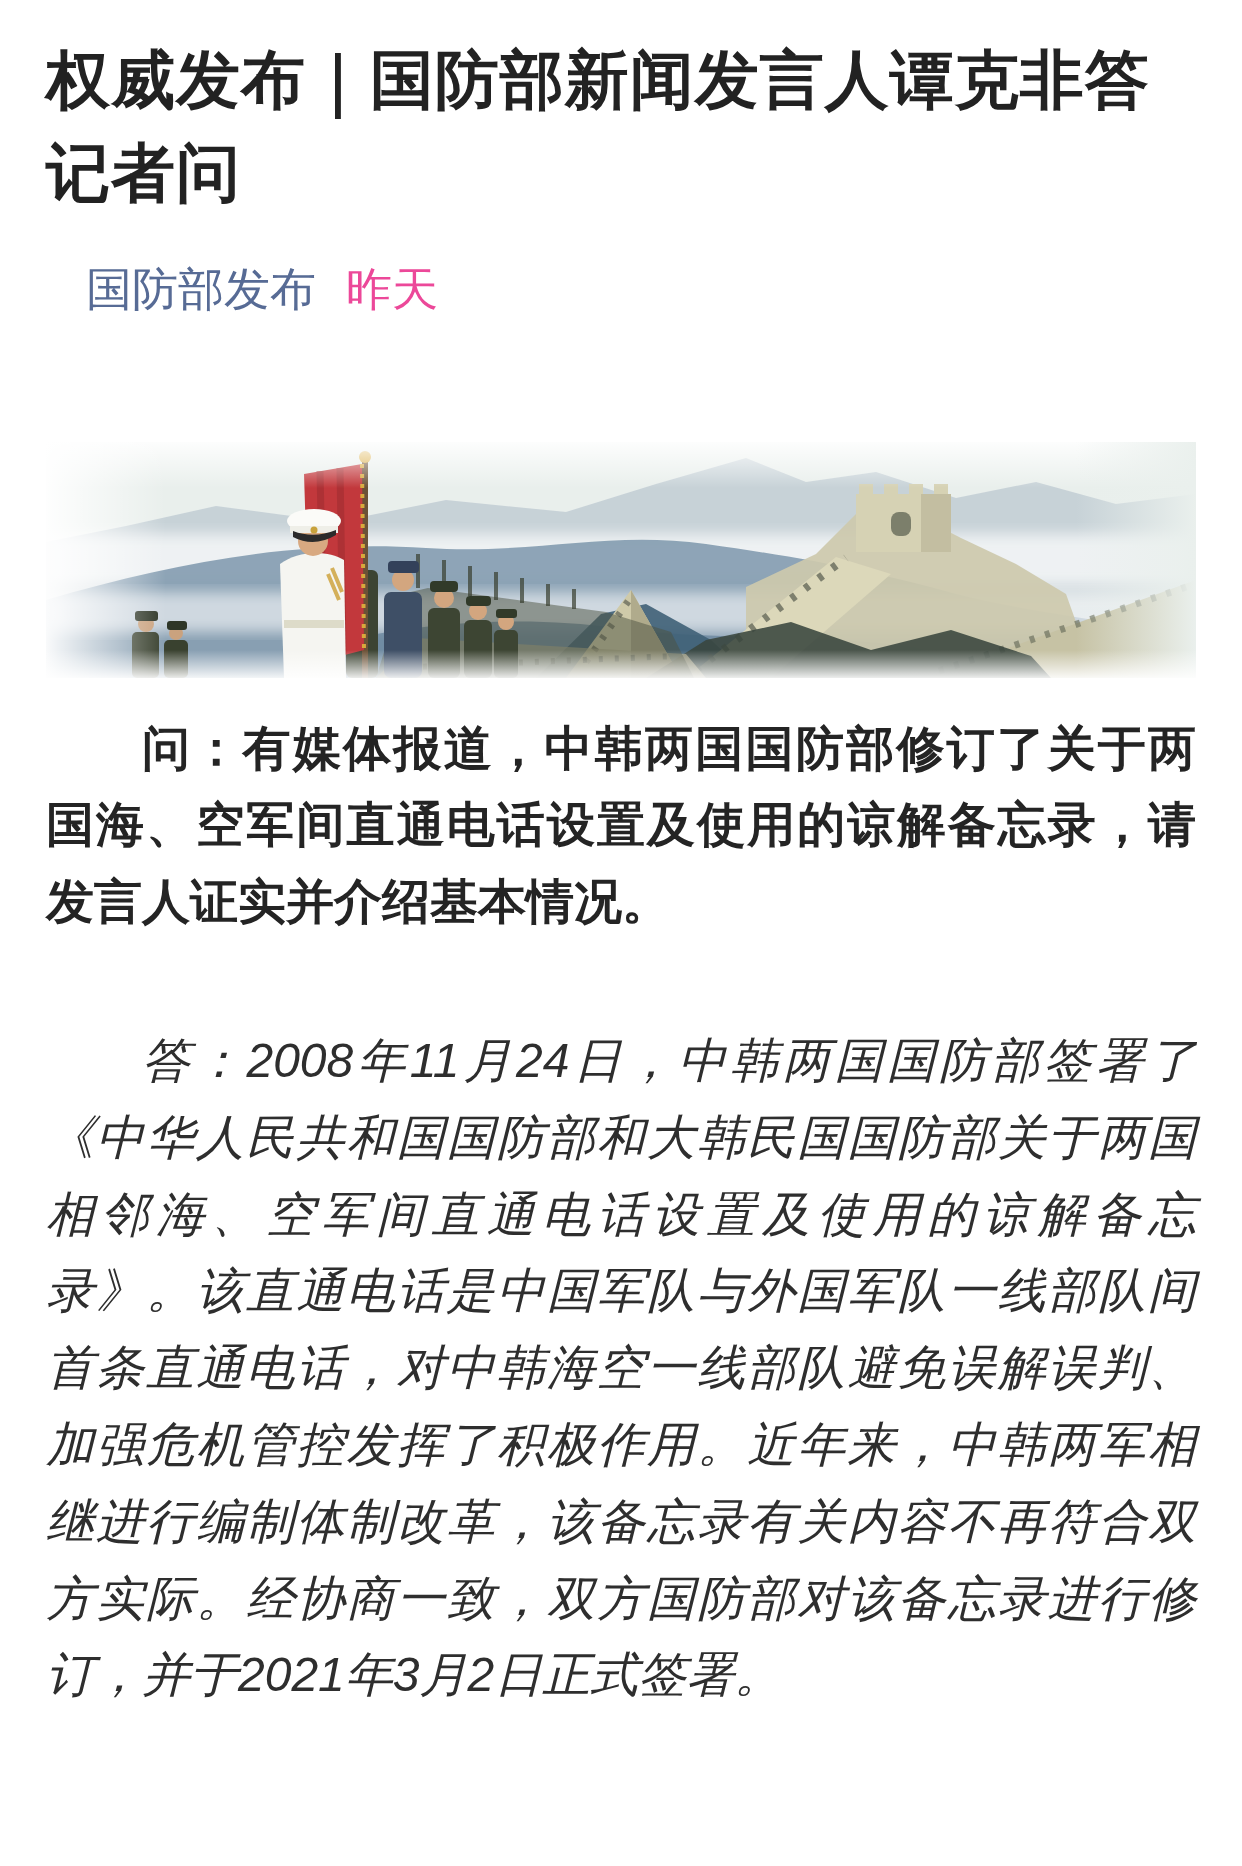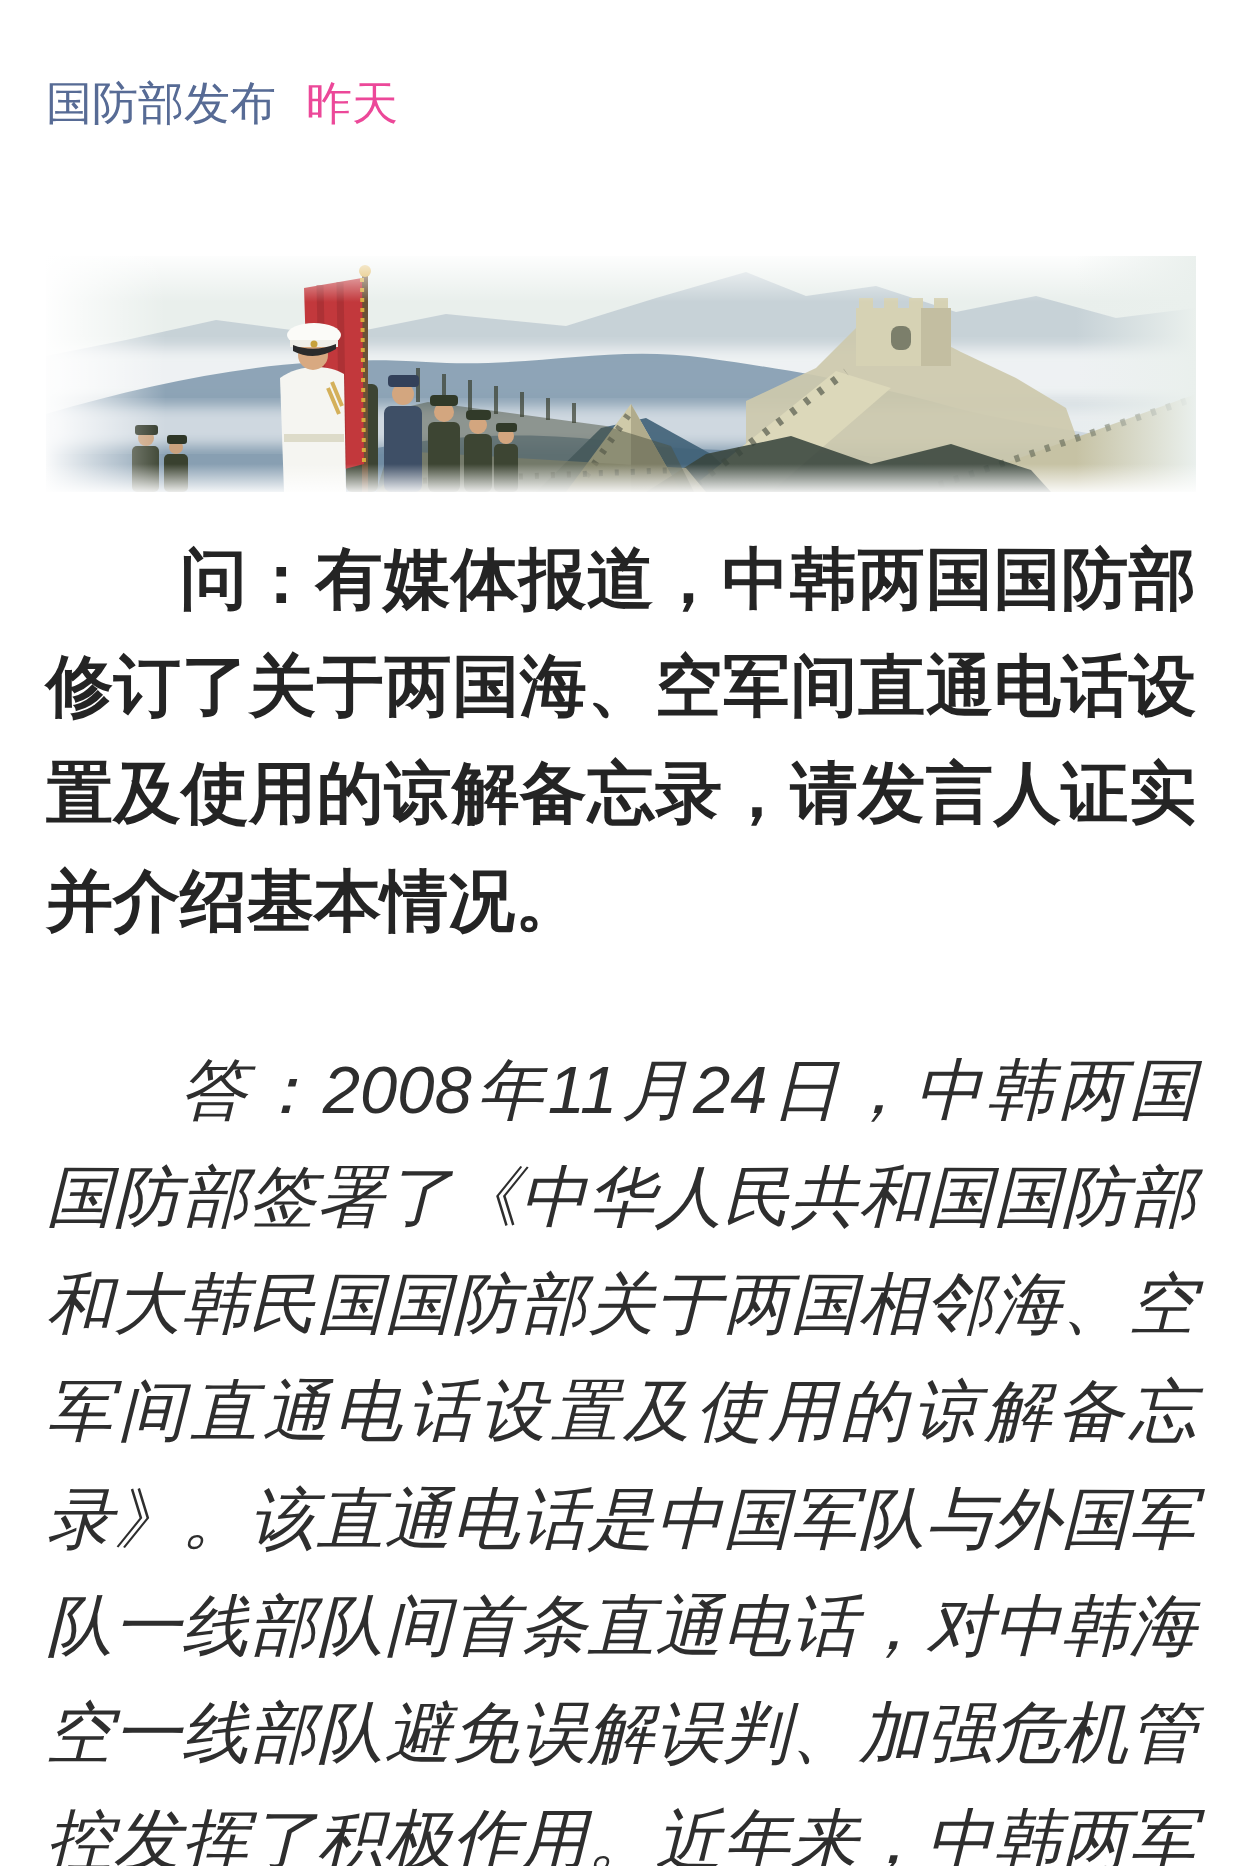--- a/index.html
+++ b/index.html
@@ -26,35 +26,36 @@
     margin-top: 38px;
     font-size: 46px;
     line-height: 1.35;
     display: flex;
     align-items: baseline;
   }
   .account-link {
     color: #576b95;
     text-decoration: none;
     cursor: pointer;
+    margin-left: 40px;
   }
   .publish-time {
     color: #ec4899;
     margin-left: 30px;
   }
   .hero-figure {
     margin: 122px 0 33px 0;
   }
   .hero-figure svg {
     display: block;
     width: 100%;
     height: 236px;
   }
   .para {
-    font-size: 67px;
+    font-size: 48px;
     line-height: 1.6;
     text-align: justify;
     text-justify: inter-ideograph;
     text-indent: 2em;
     margin: 0;
     color: #2e2e2e;
     word-break: break-all;
   }
   .para.question {
     font-weight: 700;
@@ -64,20 +65,21 @@
   .para.answer {
     font-weight: 400;
     font-style: italic;
   }
 </style>
 </head>
 <body>
 
 <div class="article">
 
+  <h1 class="article-title">权威发布｜国防部新闻发言人谭克非答记者问</h1>
 
   <div class="byline">
     <a class="account-link">国防部发布</a>
     <span class="publish-time">昨天</span>
   </div>
 
   <figure class="hero-figure">
     <svg viewBox="0 0 1150 236" preserveAspectRatio="none" aria-hidden="true">
       <defs>
         <linearGradient id="gTop" x1="0" y1="0" x2="0" y2="1">

